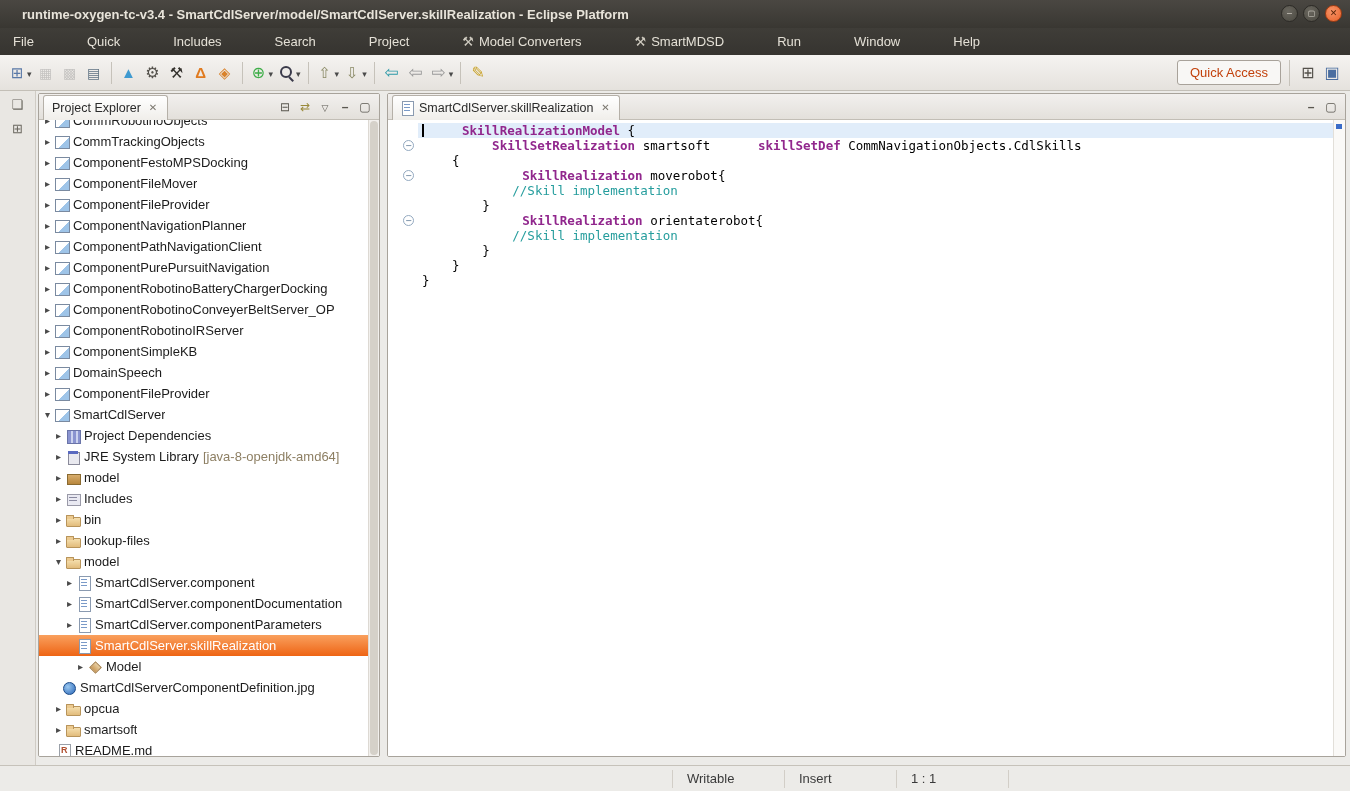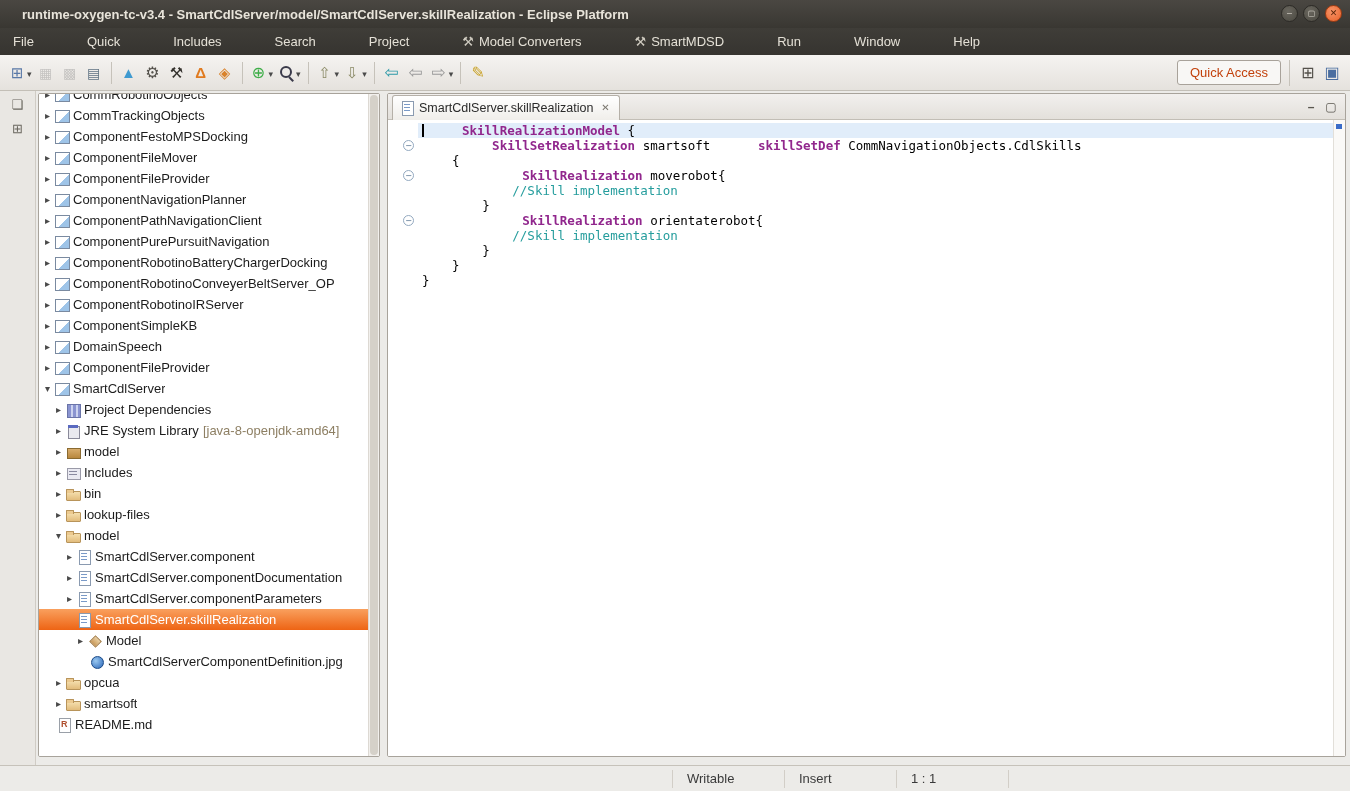--- a/index.html
+++ b/index.html
@@ -248,20 +248,32 @@
 </div>
 
 <div class="main">
 
   <div class="side-strip">
     <span class="strip-ic strip-restore"></span>
     <span class="strip-ic strip-grid"></span>
   </div>
 
   <div class="panel explorer">
+    <div class="panel-header">
+      <div class="tab-chip">
+        <span>Project Explorer</span>
+        <span class="tab-close"></span>
+      </div>
+      <span class="hd-spacer"></span>
+      <span class="hd-ic hd-collapse"></span>
+      <span class="hd-ic hd-link"></span>
+      <span class="hd-ic hd-menu"></span>
+      <span class="hd-ic hd-min"></span>
+      <span class="hd-ic hd-max"></span>
+    </div>
     <div class="tree-wrap">
       <div class="tree-inner">
           <div class="tree-row" style="padding-left: 2px;">
             <span class="arrow">▸</span>
             <span class="ti ti-project"></span>
             <span class="label">CommRobotinoObjects</span>
           </div>
           <div class="tree-row" style="padding-left: 2px;">
             <span class="arrow">▸</span>
             <span class="ti ti-project"></span>
@@ -386,21 +398,21 @@
           <div class="tree-row selected" style="padding-left: 24px;">
             <span class="arrow"></span>
             <span class="ti ti-file"></span>
             <span class="label">SmartCdlServer.skillRealization</span>
           </div>
           <div class="tree-row" style="padding-left: 35px;">
             <span class="arrow">▸</span>
             <span class="ti ti-model"></span>
             <span class="label">Model</span>
           </div>
-          <div class="tree-row" style="padding-left: 37px;">
+          <div class="tree-row" style="padding-left: 9px;">
             <span class="arrow"></span>
             <span class="ti ti-image"></span>
             <span class="label">SmartCdlServerComponentDefinition.jpg</span>
           </div>
           <div class="tree-row" style="padding-left: 13px;">
             <span class="arrow">▸</span>
             <span class="ti ti-folder"></span>
             <span class="label">opcua</span>
           </div>
           <div class="tree-row" style="padding-left: 13px;">

